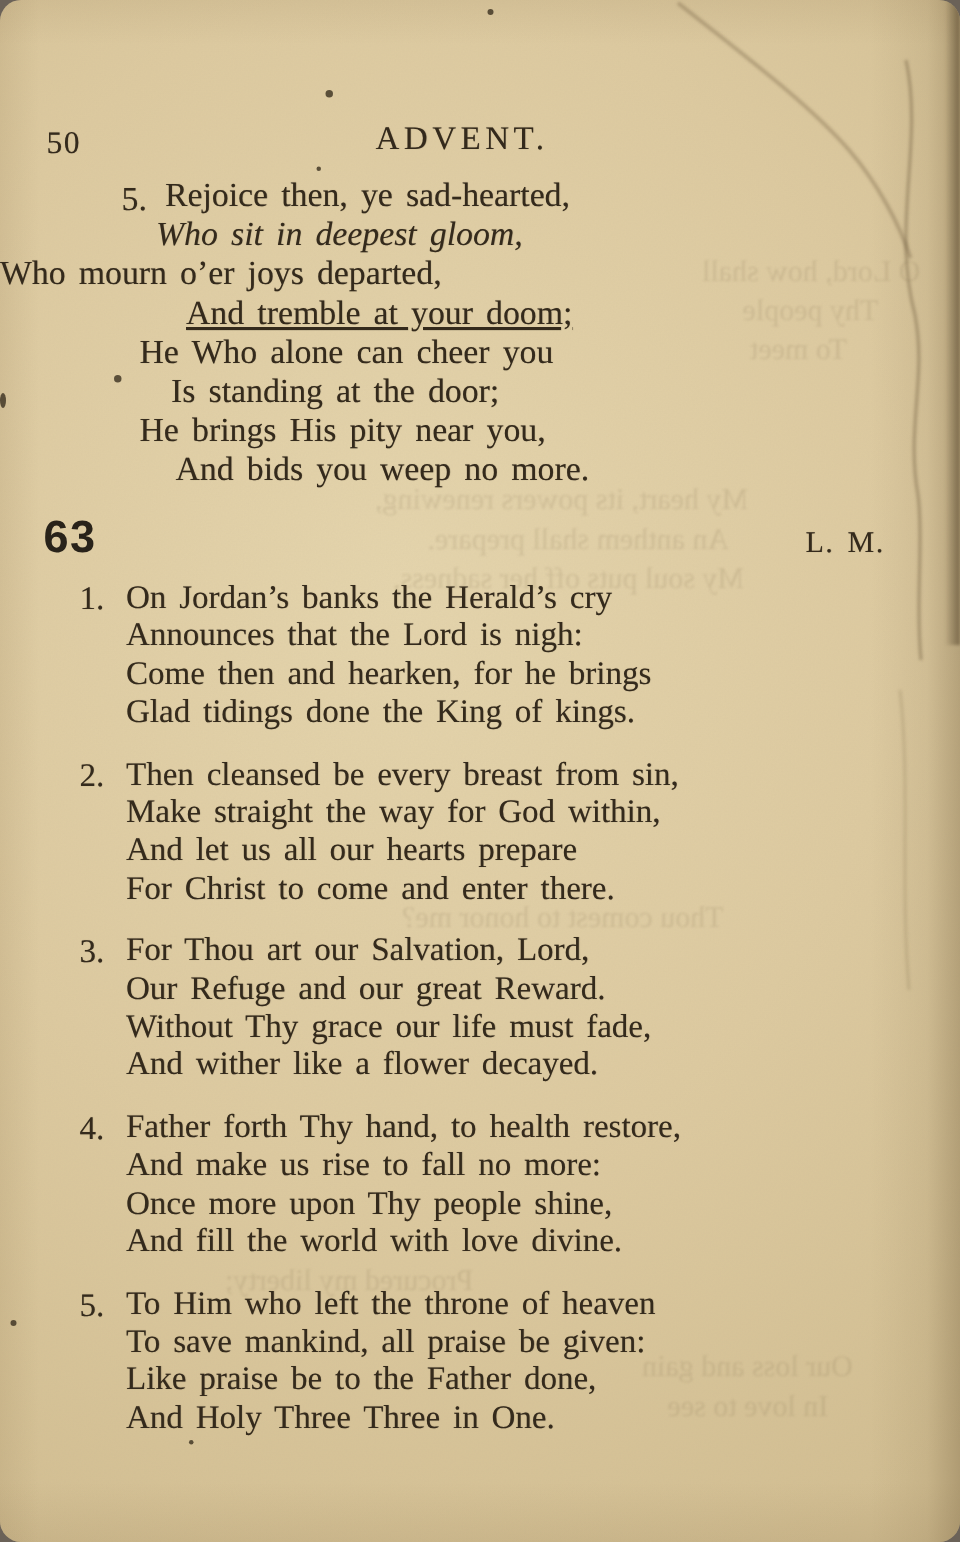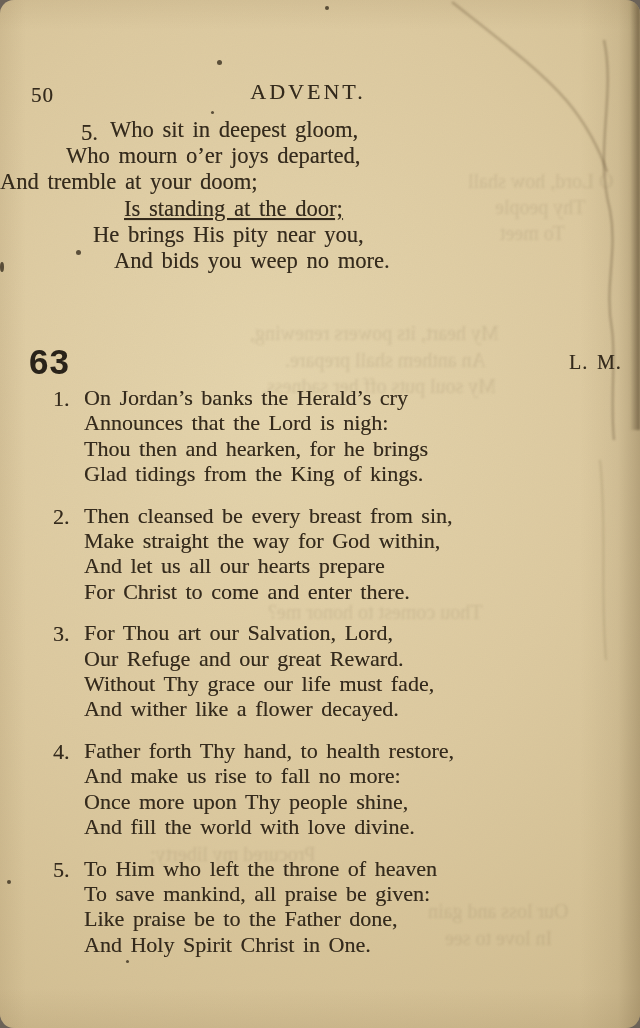--- a/index.html
+++ b/index.html
@@ -24,31 +24,31 @@
     filter:blur(1px);}
   .creases{position:absolute;inset:0;pointer-events:none;}
   
   .pageno{position:absolute;left:31px;top:83px;font-size:21px;letter-spacing:1px;}
   .section{position:absolute;left:0;right:0;top:79px;text-align:center;
     font-size:22px;letter-spacing:3px;transform:translateX(-12px);}
   .cont-verse{position:absolute;left:0;top:117px;width:640px;font-size:22.5px;line-height:26.2px;}
   .cont-verse .vnum{position:absolute;left:81px;top:3px;}
   .cont-line{white-space:nowrap;}
   .cont-line:nth-child(1){margin-left:110px;}
-  .cont-line:nth-child(2){margin-left:66px;}
+  .cont-line:nth-child(2){margin-left:104px;font-style:italic;}
   .cont-line:nth-child(3){}
   .cont-line:nth-child(4){margin-left:124px;text-decoration:underline;}
   .cont-line:nth-child(5){margin-left:93px;}
   .cont-line:nth-child(6){margin-left:114px;}
   .cont-line:nth-child(7){margin-left:93px;}
   .cont-line:nth-child(8){margin-left:117px;}
   .hymn-no{position:absolute;left:29px;top:342px;
-    font-family:"Liberation Sans",sans-serif;font-weight:700;font-size:35px;
+    font-family:"Liberation Sans",sans-serif;font-weight:700;font-size:30px;
     letter-spacing:1px;color:#29231a;}
-  .meter{position:absolute;left:537px;top:351px;font-size:20px;letter-spacing:1px;margin-left:32px;}
+  .meter{position:absolute;left:537px;top:351px;font-size:20px;letter-spacing:1px;}
   .verses{position:absolute;left:0;top:385px;width:640px;font-size:22px;line-height:25.4px;}
   .verse{position:relative;margin-left:84px;margin-bottom:16px;}
   .verse .vno{position:absolute;left:-31px;top:1px;}
   .vline{white-space:nowrap;}
   .page .cont-verse, .page .verses, .pageno, .section, .meter{
     text-shadow:0.2px 0.2px 0.5px rgba(52,42,28,.45);
     word-spacing:0.14em;}
   
   .ghost{position:absolute;transform:scaleX(-1);color:rgba(122,106,72,.16);
     filter:blur(0.8px);font-size:20px;white-space:nowrap;pointer-events:none;
@@ -78,40 +78,42 @@
     <path d="M604,40 C 616,95 594,150 610,210 C 618,252 604,285 612,330 C 616,360 610,400 614,440" stroke="rgba(105,88,58,0.38)" stroke-width="2.2" fill="none" style="filter:blur(1px)"></path>
     <path d="M600,460 C 607,520 600,590 606,660" stroke="rgba(110,92,62,0.18)" stroke-width="2" fill="none" style="filter:blur(1.2px)"></path>
   </svg>
 
   <span class="pageno">50</span>
   <span class="section">ADVENT.</span>
 
   <section class="cont-verse">
     <span class="vnum">5.</span>
     <div id="cont-lines">
+        <div class="cont-line">Rejoice then, ye sad-hearted,</div>
         <div class="cont-line">Who sit in deepest gloom,</div>
         <div class="cont-line">Who mourn o’er joys departed,</div>
         <div class="cont-line">And tremble at your doom;</div>
+        <div class="cont-line">He Who alone can cheer you</div>
         <div class="cont-line">Is standing at the door;</div>
         <div class="cont-line">He brings His pity near you,</div>
         <div class="cont-line">And bids you weep no more.</div>
       </div>
   </section>
 
   <span class="hymn-no">63</span>
   <span class="meter">L. M.</span>
 
   <section class="verses" id="verses">
       <div class="verse">
         <span class="vno">1.</span>
         <div class="vlines">
           <div class="vline">On Jordan’s banks the Herald’s cry</div>
           <div class="vline">Announces that the Lord is nigh:</div>
-          <div class="vline">Thou then and hearken, for he brings</div>
-          <div class="vline">Glad tidings from the King of kings.</div>
+          <div class="vline">Come then and hearken, for he brings</div>
+          <div class="vline">Glad tidings done the King of kings.</div>
         </div>
       </div>
       <div class="verse">
         <span class="vno">2.</span>
         <div class="vlines">
           <div class="vline">Then cleansed be every breast from sin,</div>
           <div class="vline">Make straight the way for God within,</div>
           <div class="vline">And let us all our hearts prepare</div>
           <div class="vline">For Christ to come and enter there.</div>
         </div>
@@ -133,21 +135,21 @@
           <div class="vline">Once more upon Thy people shine,</div>
           <div class="vline">And fill the world with love divine.</div>
         </div>
       </div>
       <div class="verse">
         <span class="vno">5.</span>
         <div class="vlines">
           <div class="vline">To Him who left the throne of heaven</div>
           <div class="vline">To save mankind, all praise be given:</div>
           <div class="vline">Like praise be to the Father done,</div>
-          <div class="vline">And Holy Spirit Christ in One.</div>
+          <div class="vline">And Holy Three Three in One.</div>
         </div>
       </div>
     </section>
 
   <div id="artifacts">
       <div class="ghost" style="left: 468px; top: 170px;">O Lord, how shall</div>
       <div class="ghost" style="left: 495px; top: 196px;">Thy people</div>
       <div class="ghost" style="left: 500px; top: 222px;">To meet</div>
       <div class="ghost" style="left: 250px; top: 322px;">My heart, its powers renewing,</div>
       <div class="ghost" style="left: 285px; top: 349px;">An anthem shall prepare.</div>

